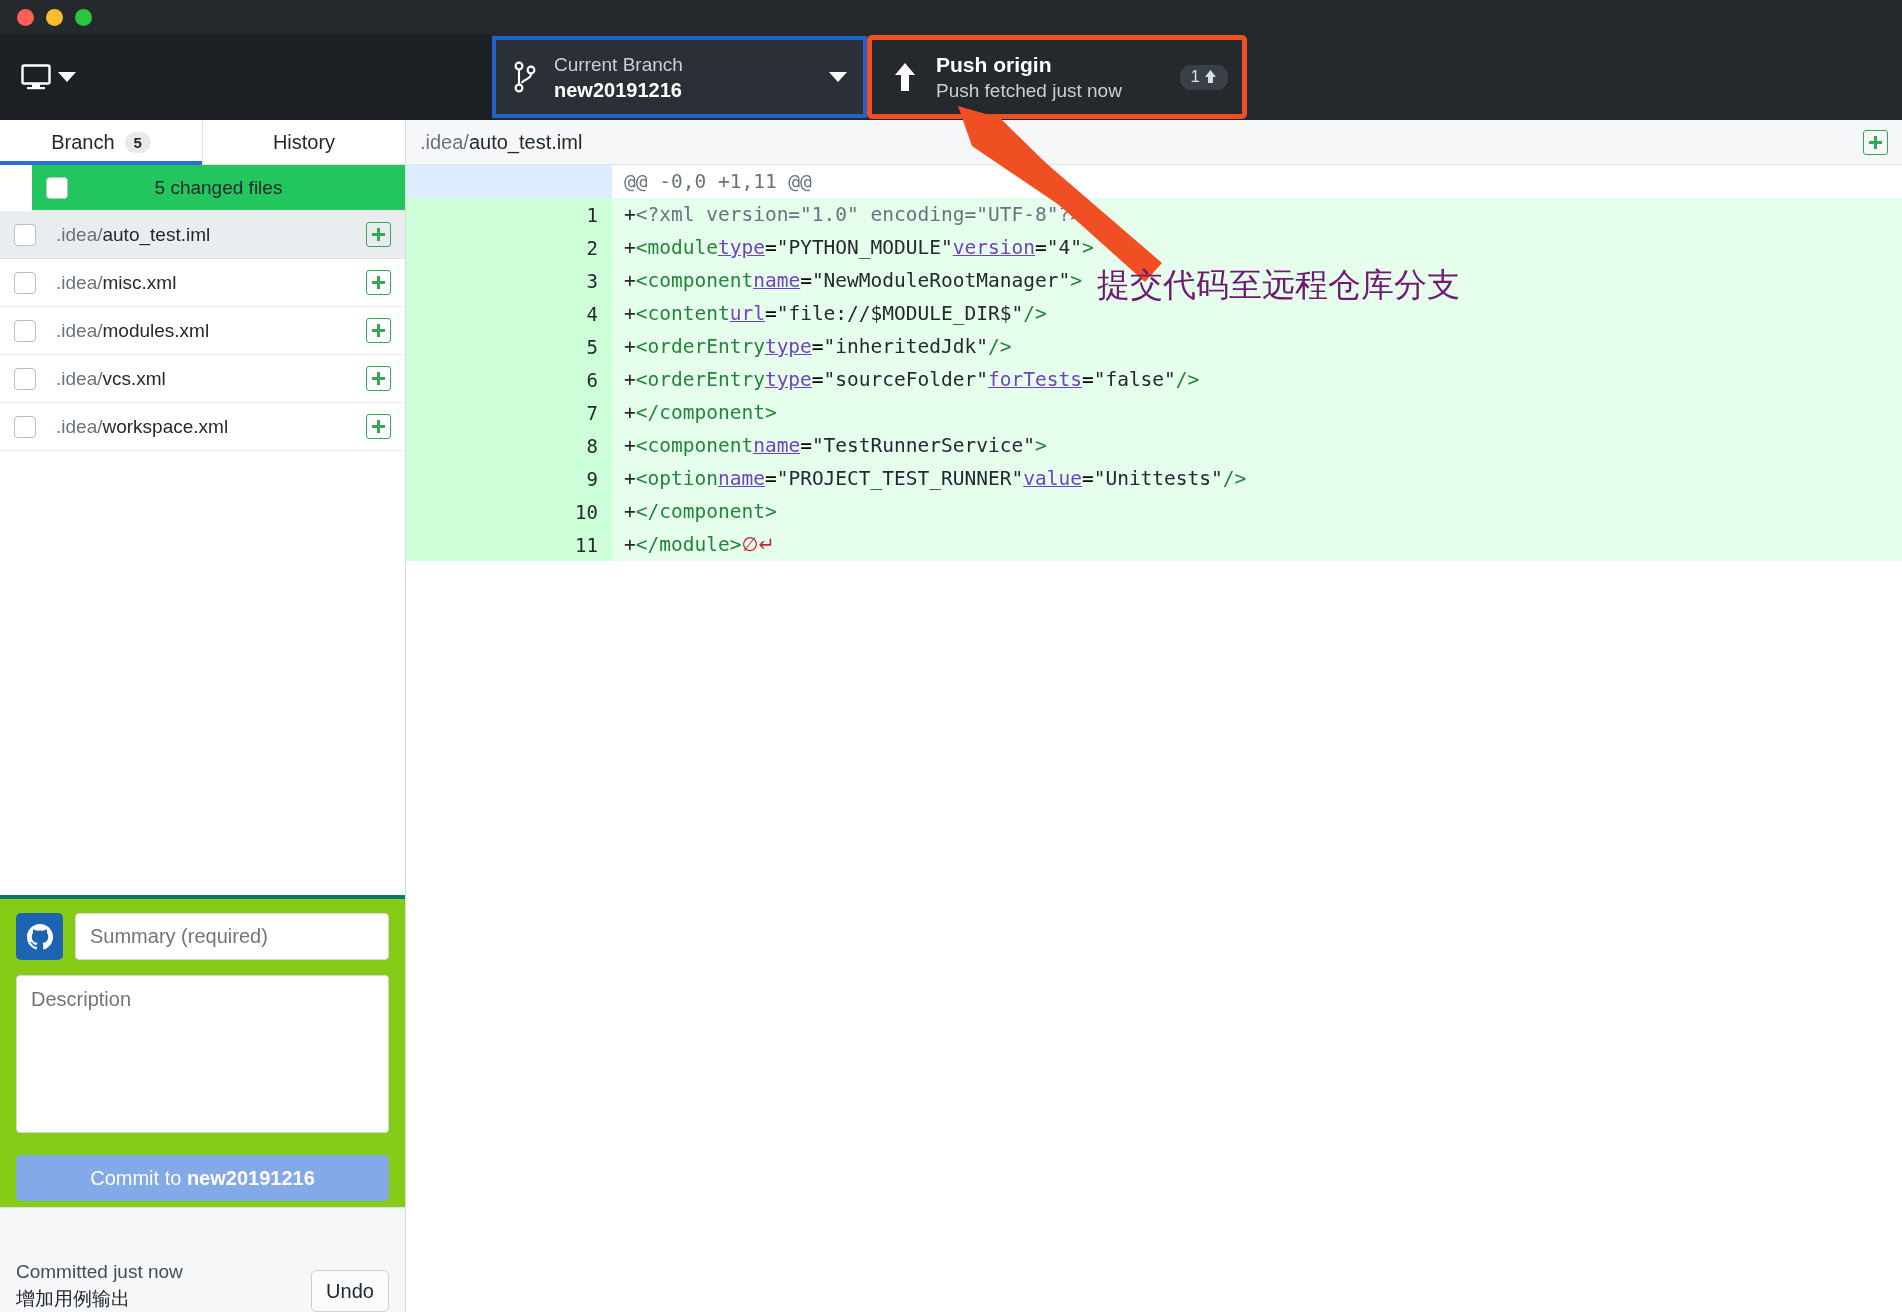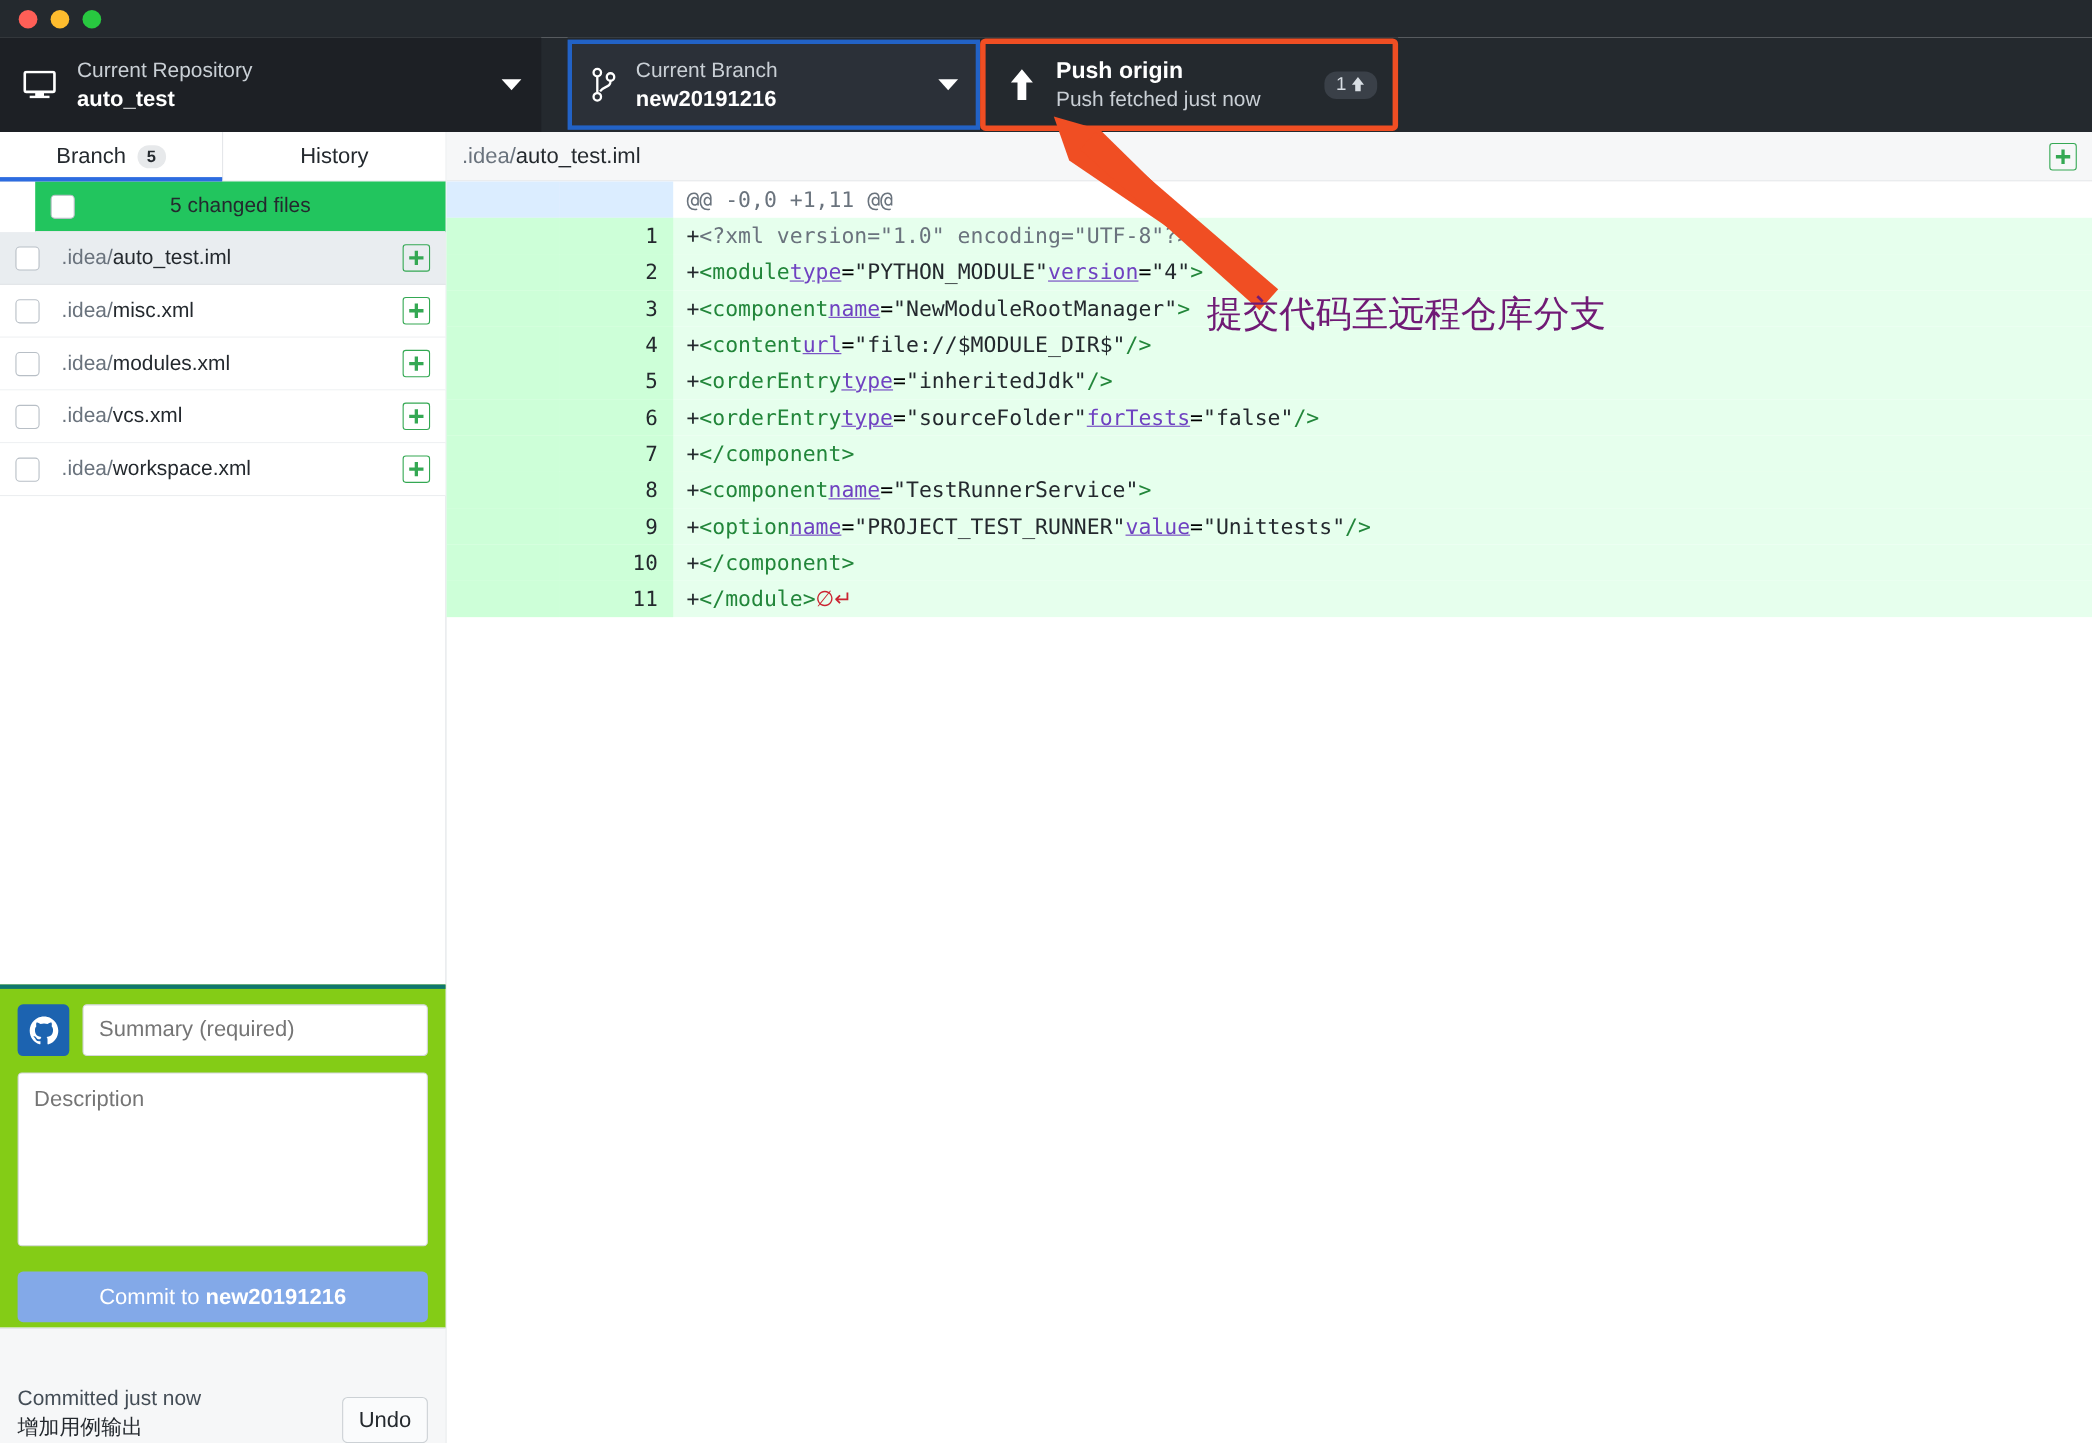--- a/index.html
+++ b/index.html
@@ -37,21 +37,20 @@
   .tb-top { font-size: 19px; color: #c9cfd5; line-height: 25px; }
   .tb-bot { font-size: 20px; color: #ffffff; font-weight: bold; line-height: 26px; }
   .caret {
     width: 0; height: 0; border-left: 9px solid transparent;
     border-right: 9px solid transparent; border-top: 10px solid #ffffff;
   }
 
   .tb-branch-wrap {
     width: 375px; height: 86px; display:flex; align-items:center; justify-content:center;
     background:#24292e;
-    margin-left:24px;
   }
   .tb-branch {
     width: 375px; height: 82px; background: #2b3038;
     border: 4px solid #2262c6;
     display: flex; align-items: center; padding: 0 16px 0 12px; cursor: pointer;
   }
   .tb-branch .br-icon { width: 34px; display:flex; align-items:center; justify-content:center; }
 
   .tb-push-wrap {
     width: 380px; height: 86px; display:flex; align-items:center;
@@ -220,24 +219,20 @@
   <div class="toolbar">
 
     <div class="tb-repo">
       <div class="mon-icon">
         <svg width="30" height="26" viewBox="0 0 30 26">
           <rect x="1.5" y="1.5" width="27" height="18" rx="1.5" fill="none" stroke="#ffffff" stroke-width="2.4"></rect>
           <rect x="11" y="20" width="8" height="4" fill="#ffffff"></rect>
           <rect x="6" y="23" width="18" height="2.2" fill="#ffffff"></rect>
         </svg>
       </div>
-      <div class="tb-texts">
-        <div class="tb-top">Current Repository</div>
-        <div class="tb-bot">auto_test</div>
-      </div>
       <div class="caret"></div>
     </div>
 
     <div class="tb-branch-wrap">
       <div class="tb-branch">
         <div class="br-icon">
           <svg width="22" height="32" viewBox="0 0 22 32">
             <circle cx="5" cy="5" r="3.4" fill="none" stroke="#ffffff" stroke-width="2.1"></circle>
             <circle cx="17" cy="9" r="3.4" fill="none" stroke="#ffffff" stroke-width="2.1"></circle>
             <circle cx="5" cy="27" r="3.4" fill="none" stroke="#ffffff" stroke-width="2.1"></circle>

